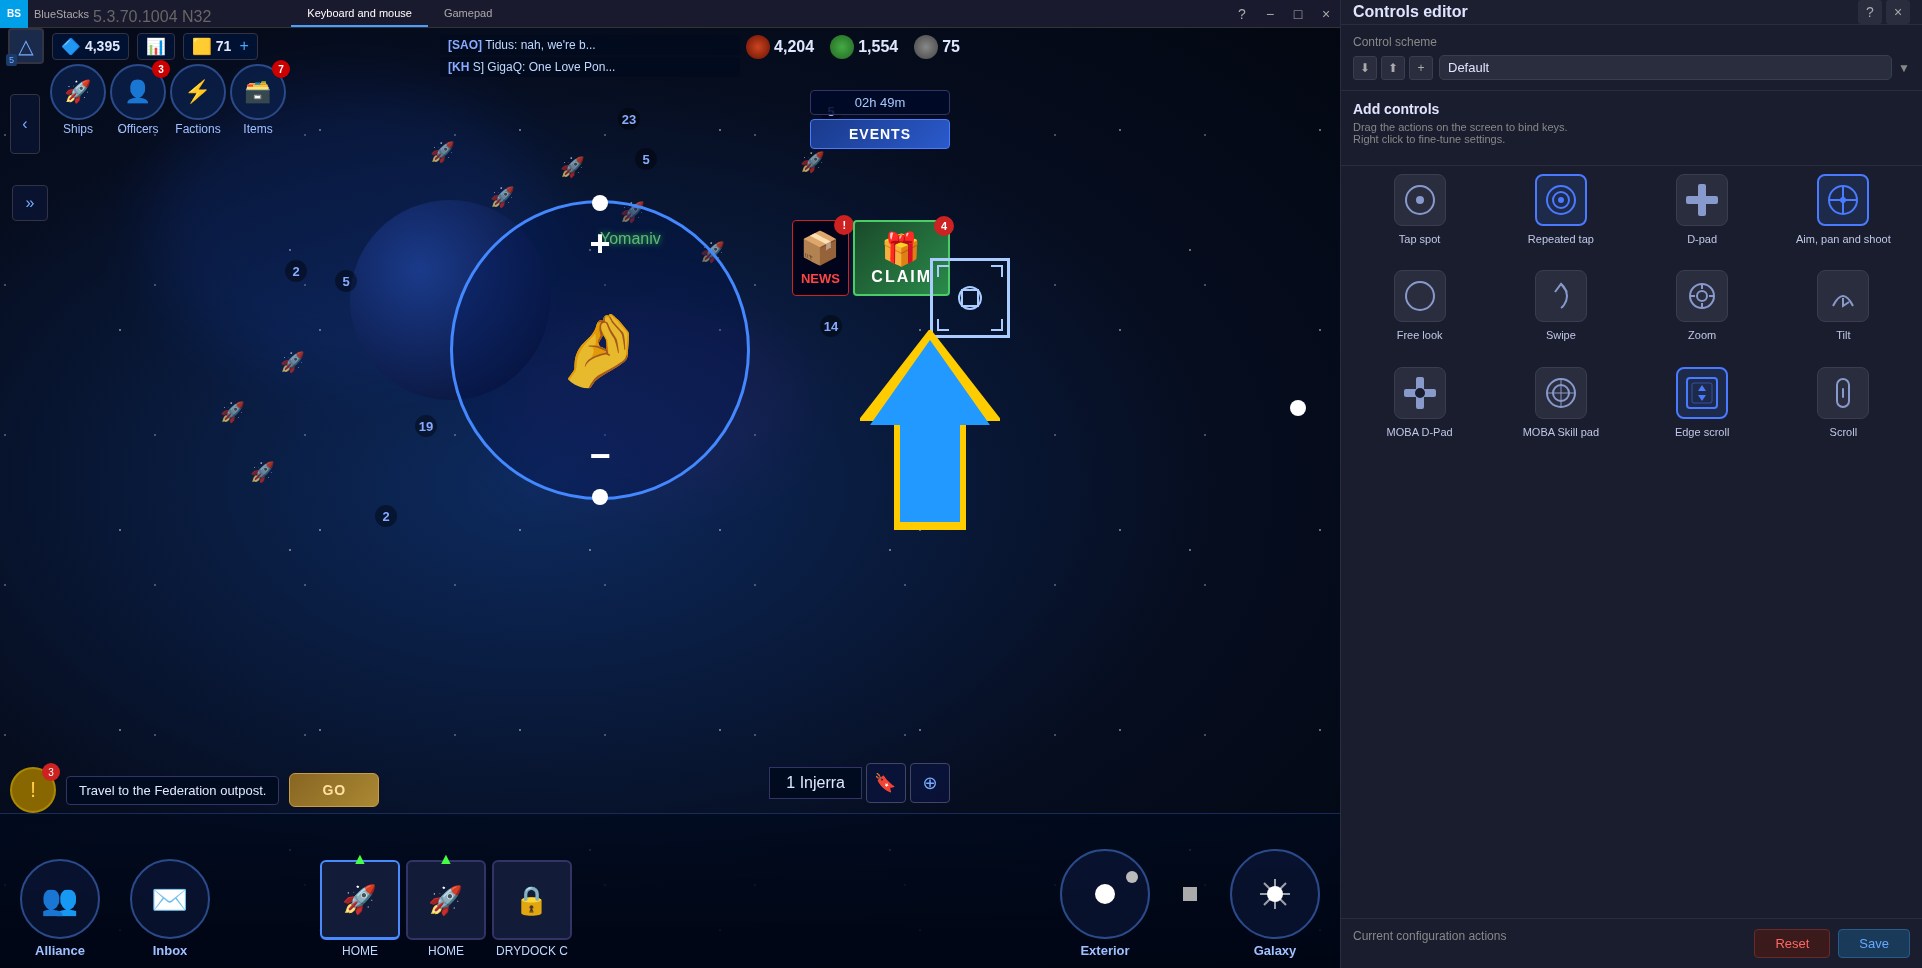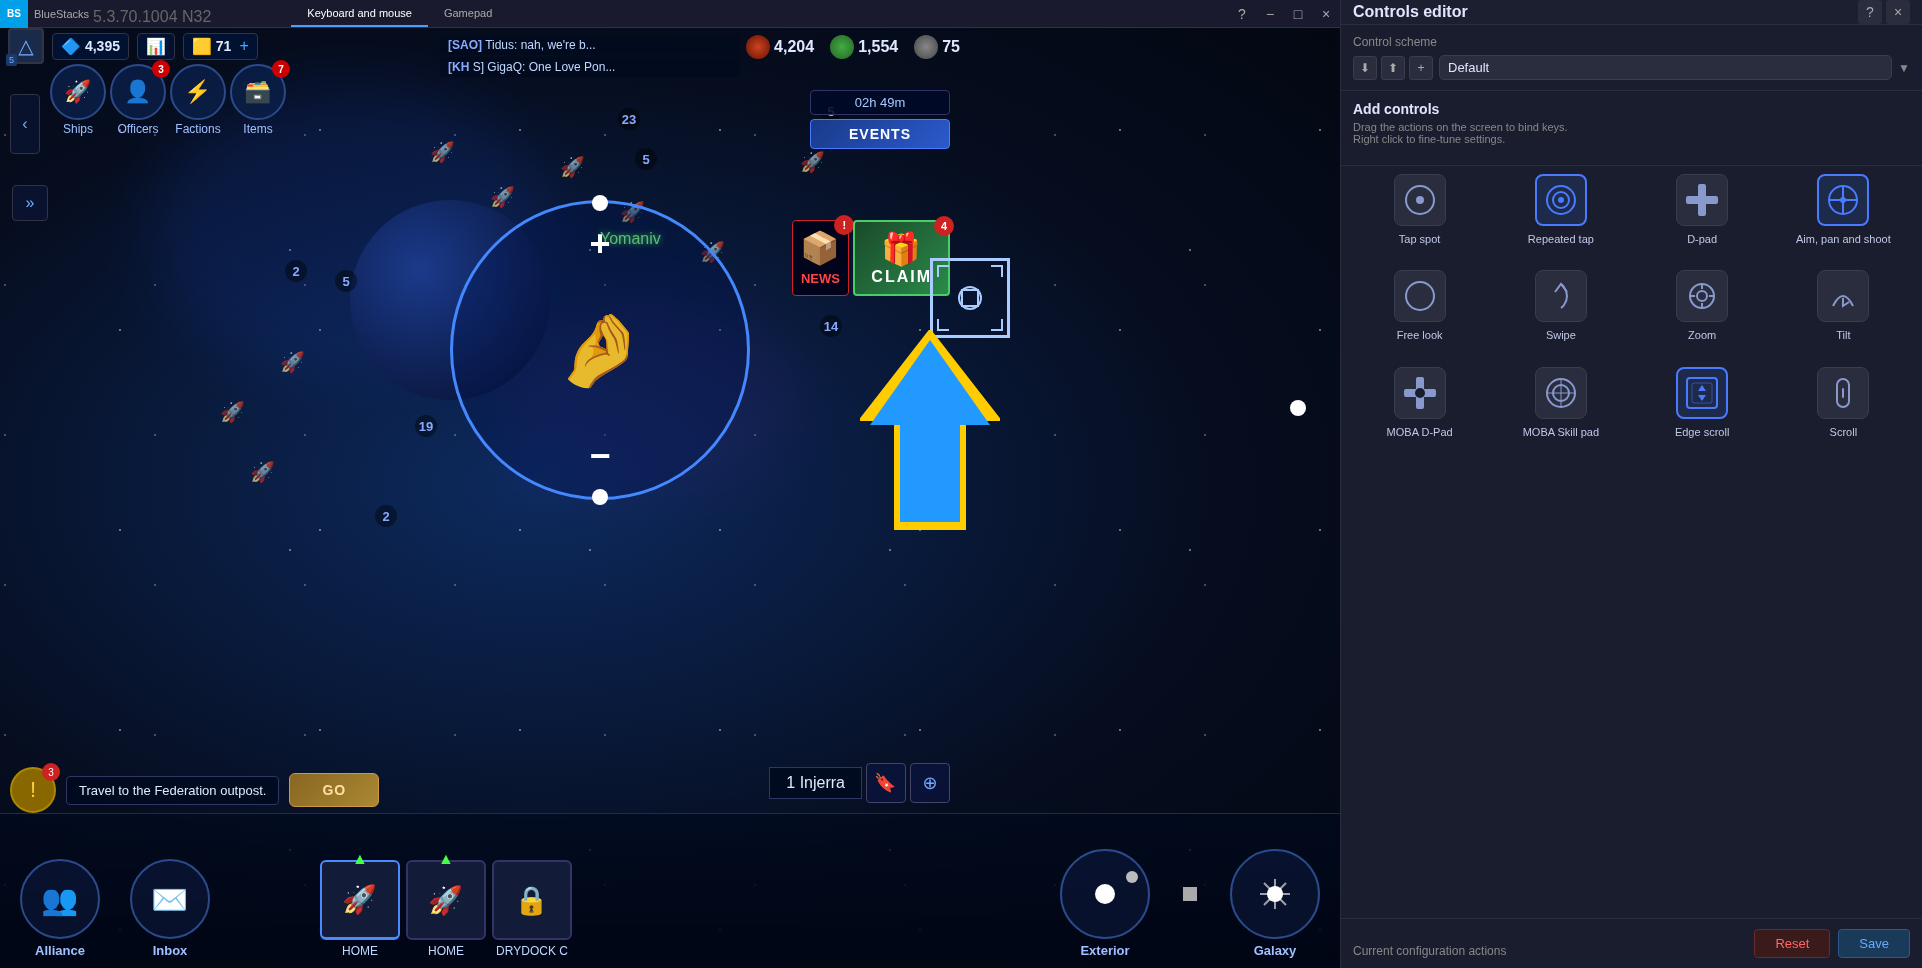--- a/index.html
+++ b/index.html
@@ -679,21 +679,21 @@
       font-size: 11px;
       text-align: center;
       line-height: 1.3;
     }
 
     #ce-bottom {
       margin-top: auto;
       padding: 10px 12px;
       border-top: 1px solid #2a2d3e;
       display: flex;
-      align-items: flex-end;
+      align-items: flex-start;
       justify-content: space-between;
     }
     .ce-bottom-label {
       color: #888;
       font-size: 12px;
     }
     .ce-action-btns {
       display: flex; gap: 8px;
     }
     .ce-reset-btn {

